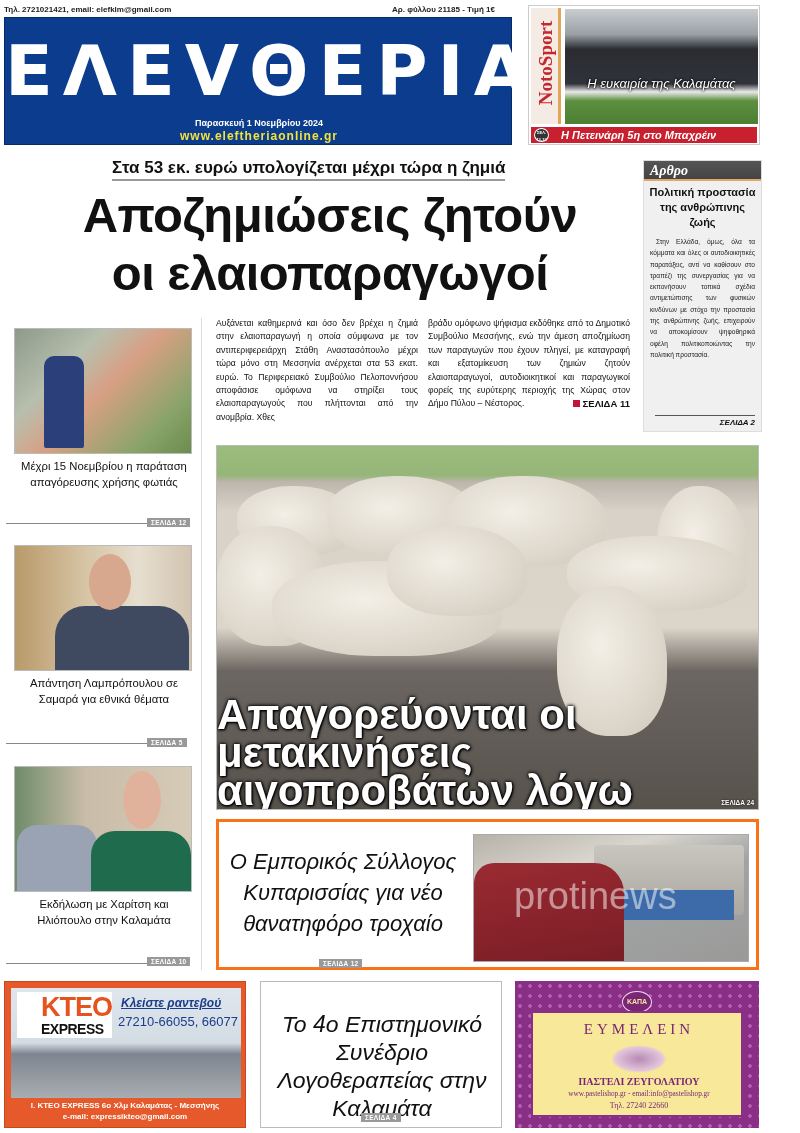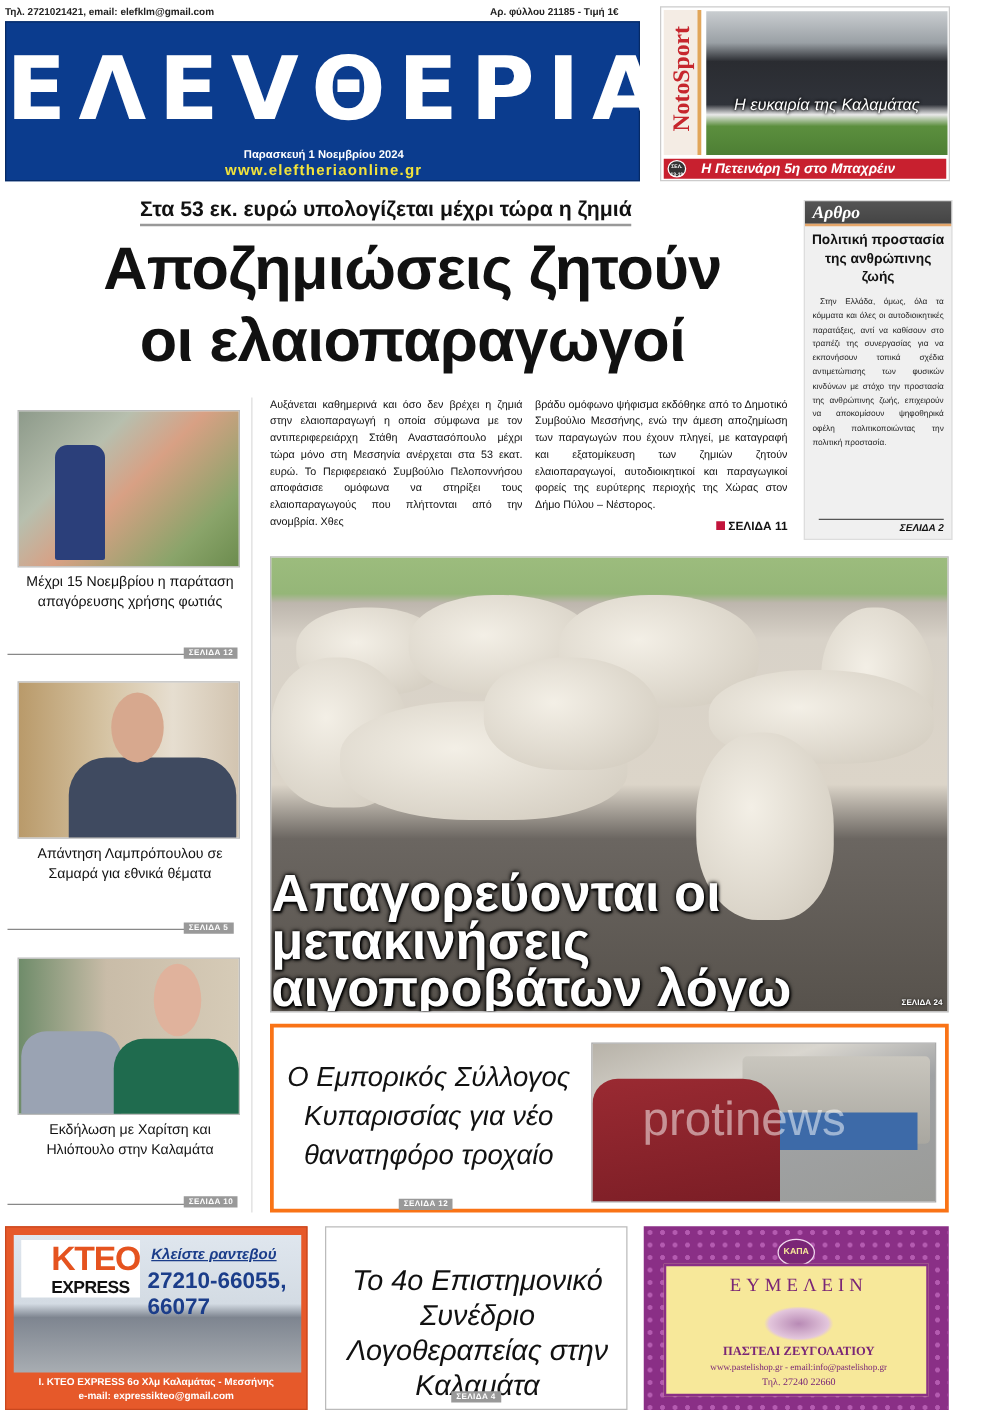--- a/index.html
+++ b/index.html
@@ -52,21 +52,21 @@
   .truck{position:absolute;left:120px;top:10px;width:150px;height:70px;background:linear-gradient(#c9c6be,#a9a7a0);border-radius:4px}
   .truck-base{position:absolute;left:140px;top:55px;width:120px;height:30px;background:#3d6aa8}
   .wm{position:absolute;left:40px;top:40px;color:rgba(255,255,255,.5);font-size:38px}
   
   .kteo{position:absolute;left:4px;top:981px;width:242px;height:147px;background:#e6592a;border:1px solid #c9471e}
   .kteo-inner{position:absolute;left:6px;top:6px;width:230px;height:110px;background:linear-gradient(180deg,#dfe6ee 0%,#d3dbe3 50%,#7e8590 60%,#a8adb2 100%)}
   .kteo-logo{position:absolute;left:6px;top:4px;width:95px;height:46px;background:#fff}
   .kteo-logo .k1{position:absolute;left:24px;top:0;color:#e5531f;font-size:27px;font-weight:bold;letter-spacing:-1px}
   .kteo-logo .k2{position:absolute;left:24px;top:29px;color:#111;font-size:14px;font-weight:bold;letter-spacing:-.5px}
   .kteo-call{position:absolute;left:110px;top:8px;color:#1b3d8a;font-style:italic;font-weight:bold;font-size:12px;text-decoration:underline}
-  .kteo-phone{position:absolute;left:107px;top:26px;color:#1b3d8a;font-weight:bold;font-size:18px}
+  .kteo-phone{position:absolute;left:107px;top:26px;color:#1b3d8a;font-weight:normal;font-size:13px}
   .kteo-foot{position:absolute;left:0;top:118px;width:240px;text-align:center;color:#fff;font-size:8px;line-height:11px;font-weight:bold}
   .conf{position:absolute;left:260px;top:981px;width:242px;height:147px;border:1px solid #bbb;background:#fff}
   .conf-title{position:absolute;left:0;top:28px;width:242px;text-align:center;font-style:italic;font-size:23px;line-height:28px}
   .conf-selida{left:100px;top:131px}
   .pastel{position:absolute;left:515px;top:981px;width:244px;height:147px;background:#8a2f86;
     background-image:radial-gradient(#b45bb0 25%,transparent 26%);background-size:10px 10px}
   .pastel-inner{position:absolute;left:16px;top:30px;width:212px;height:106px;background:#f7e89a;border:2px solid #8a2f86}
   .pastel-badge{position:absolute;left:107px;top:10px;width:30px;height:22px;border-radius:50%;background:#7a2676;border:1px solid #f2d9ef;color:#f7e89a;font-size:7px;text-align:center;line-height:20px;font-weight:bold}
   .pastel-brand{position:absolute;left:0;top:8px;width:212px;text-align:center;font-family:"Liberation Serif",serif;color:#7a2676;font-size:15px;letter-spacing:4px}
   .pastel-img{position:absolute;left:78px;top:32px;width:56px;height:28px;background:radial-gradient(ellipse,#b88ab5,#e3c6dc 60%,transparent 70%)}
@@ -104,21 +104,21 @@
 <div class="arthro">
   <div class="arthro-head">Αρθρο</div>
   <div class="arthro-title">Πολιτική προστασία της ανθρώπινης ζωής</div>
   <div class="arthro-text">Στην Ελλάδα, όμως, όλα τα κόμματα και όλες οι αυτοδιοικητικές παρατάξεις, αντί να καθίσουν στο τραπέζι της συνεργασίας για να εκπονήσουν τοπικά σχέδια αντιμετώπισης των φυσικών κινδύνων με στόχο την προστασία της ανθρώπινης ζωής, επιχειρούν να αποκομίσουν ψηφοθηρικά οφέλη πολιτικοποιώντας την πολιτική προστασία.</div>
   <div class="arthro-page">ΣΕΛΙΔΑ 2</div>
 </div>
 
 <div class="lead" style="left:216px">Αυξάνεται καθημερινά και όσο δεν βρέχει η ζημιά στην ελαιοπαραγωγή η οποία σύμφωνα με τον αντιπεριφερειάρχη Στάθη Αναστασόπουλο μέχρι τώρα μόνο στη Μεσσηνία ανέρχεται στα 53 εκατ. ευρώ. Το Περιφερειακό Συμβούλιο Πελοποννήσου αποφάσισε ομόφωνα να στηρίξει τους ελαιοπαραγωγούς που πλήττονται από την ανομβρία. Χθες</div>
 <div class="lead" style="left:428px">
   <span>βράδυ ομόφωνο ψήφισμα εκδόθηκε από το Δημοτικό Συμβούλιο Μεσσήνης, ενώ την άμεση αποζημίωση των παραγωγών που έχουν πληγεί, με καταγραφή και εξατομίκευση των ζημιών ζητούν ελαιοπαραγωγοί, αυτοδιοικητικοί και παραγωγικοί φορείς της ευρύτερης περιοχής της Χώρας στον Δήμο Πύλου – Νέστορος.</span>
-  <span style="float:right;margin-top:18px"><span class="redsq"></span><span class="page-ref">ΣΕΛΙΔΑ 11</span></span>
+  <span style="float:right;margin-top:0"><span class="redsq"></span><span class="page-ref">ΣΕΛΙΔΑ 11</span></span>
 </div>
 
 <div class="sidebar">
   <div class="side-item" style="top:10px">
     <div class="side-photo" style="background:linear-gradient(135deg,#8d9a8a 0%,#b7bfae 30%,#d8a084 50%,#8aa46a 80%,#6c8c4e 100%)">
       <div style="position:absolute;left:30px;top:28px;width:40px;height:92px;background:#2b3f7a;border-radius:10px 10px 2px 2px"></div>
     </div>
     <div class="side-title">Μέχρι 15 Νοεμβρίου η παράταση απαγόρευσης χρήσης φωτιάς</div>
   </div>
   <div class="side-rule" style="top:205px"></div>

